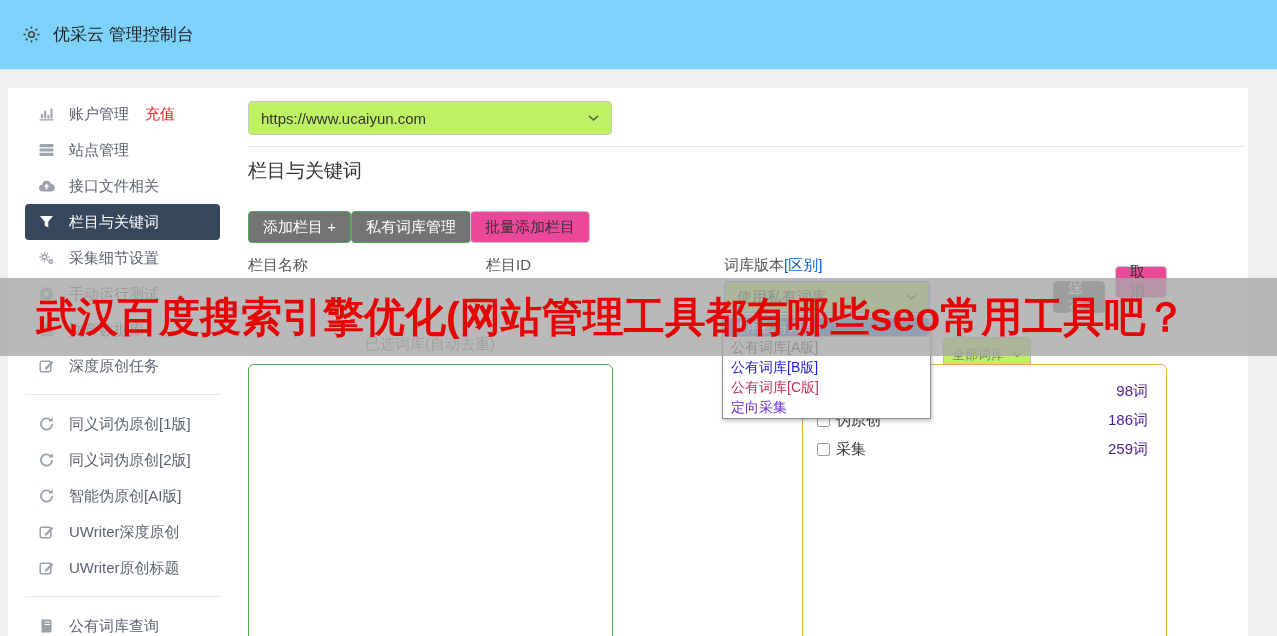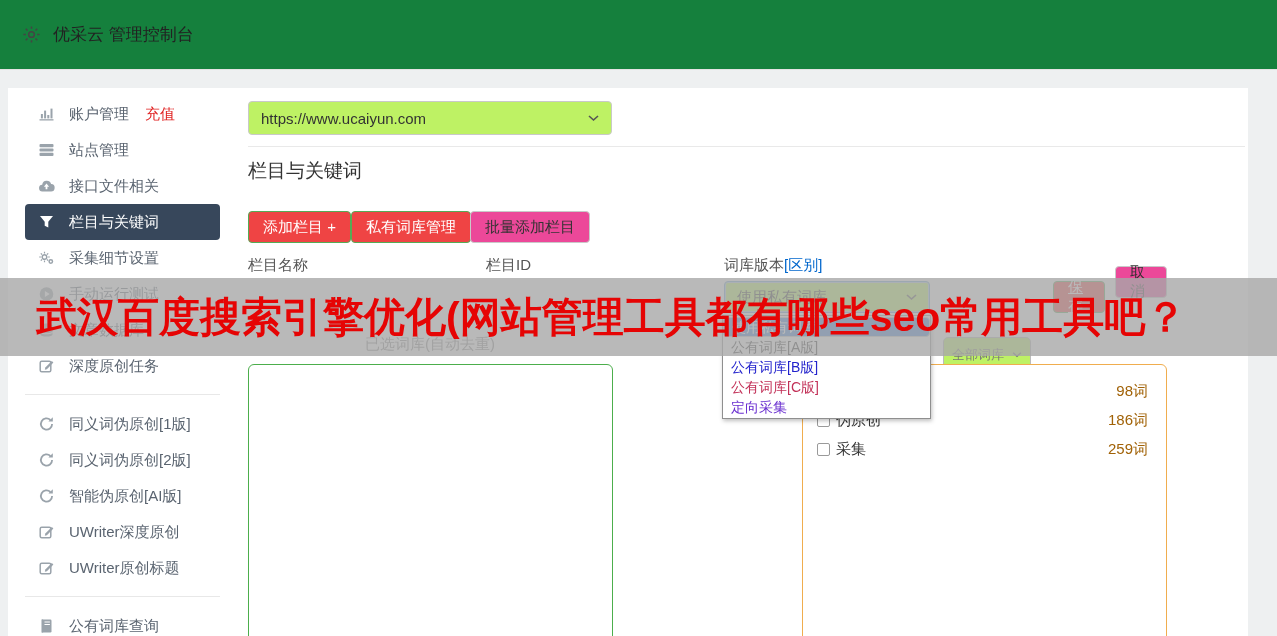--- a/index.html
+++ b/index.html
@@ -6,21 +6,21 @@
   html,body { width:1277px; height:636px; }
   body {
     position:relative; overflow:hidden;
     background:#eef0f1;
     font-family:"Liberation Sans","DejaVu Sans",sans-serif;
     color:#333;
   }
   
   .header {
     position:absolute; left:0; top:0; width:1277px; height:70px;
-    background:#15803d; border-bottom:1px solid #e4e4e4;
+    background:#7dd3fc; border-bottom:1px solid #e4e4e4;
     display:flex; align-items:center; padding-left:22px; z-index:2;
   }
   .header .gear { color:#444; margin-right:12px; display:flex; }
   .header .title { font-size:17px; color:#222; }
   
   .card {
     position:absolute; left:8px; top:88px; width:1240px; height:560px;
     background:#fff; z-index:1;
   }
   
@@ -42,21 +42,21 @@
     display:flex; align-items:center; justify-content:space-between;
     padding:0 12px; font-size:15px; color:#333; cursor:pointer;
   }
   .site-select { left:248px; top:101px; width:364px; height:34px; }
   .rule { left:248px; top:146px; width:997px; border-top:1px solid #e9e9e9; }
   .page-title { left:248px; top:158px; font-size:19px; color:#333; }
   .btn {
     height:32px; border-radius:4px; font-size:15px; display:flex; align-items:center;
     justify-content:center; padding:0 14px; cursor:pointer; border:1px solid transparent;
   }
-  .btn.green { background:#ef4444; color:#fff; border-color:#55ab55; }
+  .btn.green { background:#737373; color:#fff; border-color:#55ab55; }
   .btn.white { background:#ec4899; color:#333; border-color:#c9c9c9; }
   .b-add { left:248px; top:211px; }
   .b-priv { left:351px; top:211px; }
   .b-batch { left:470px; top:211px; }
   .flabel { top:256px; font-size:15px; color:#555; }
   .flabel a { color:#06c; text-decoration:none; cursor:pointer; }
   .inp {
     position:absolute; top:281px; width:206px; height:32px; border:1px solid #c9c9c9;
     border-radius:4px; padding:0 10px; font-size:14px; color:#333;
     font-family:"Liberation Sans","DejaVu Sans",sans-serif;
@@ -70,21 +70,21 @@
   .green-box {
     left:248px; top:364px; width:365px; height:280px;
     border:1px solid #4cae4c; border-radius:6px; background:#fff;
   }
   .orange-panel {
     left:802px; top:364px; width:365px; height:280px;
     border:1px solid #f0ad4e; border-radius:6px; background:#fff;
     padding:12px 18px 0 14px;
   }
   .lex-row { height:29px; display:flex; align-items:center; font-size:15px; color:#333; }
-  .lex-row .cnt { margin-left:auto; color:#a16207; }
+  .lex-row .cnt { margin-left:auto; color:#4c1d95; }
   .cbx { width:13px; height:13px; border:1px solid #9a9a9a; border-radius:2px; background:#fff; margin-right:6px; flex:0 0 13px; cursor:pointer; }
   
   .popup {
     position:absolute; left:722px; top:315px; width:209px; z-index:5;
     background:#fff; border:1px solid #8f8f8f; box-shadow:1px 2px 4px rgba(0,0,0,.25);
     padding:1px 0;
   }
   .opt { height:20px; line-height:20px; padding-left:8px; font-size:14px; cursor:pointer; white-space:nowrap; }
   .opt.sel { background:#3c7fd6; color:#fff !important; }
   

